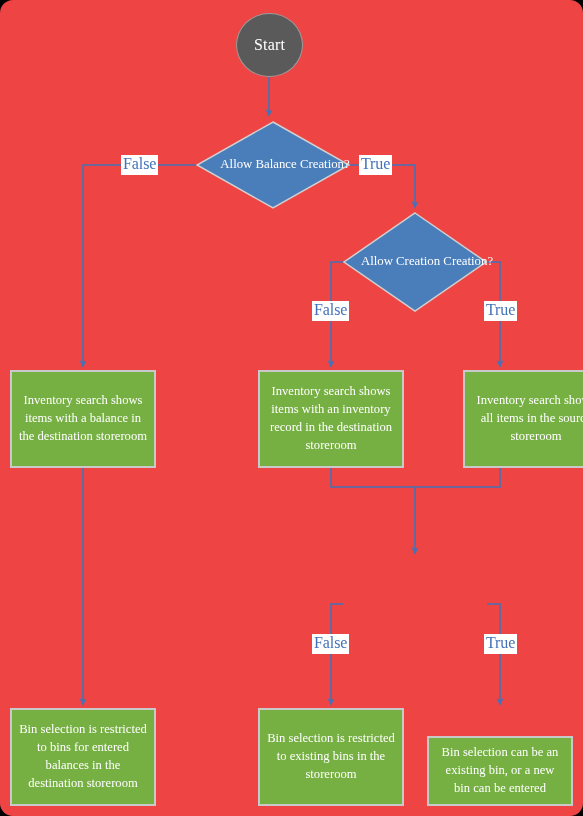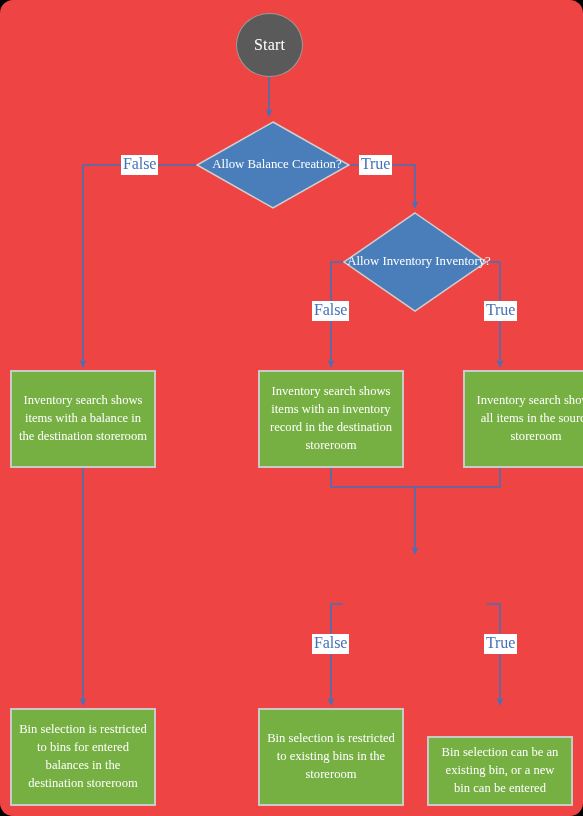--- a/index.html
+++ b/index.html
@@ -50,21 +50,21 @@
   .diamond-wrap {
     position: absolute;
   }
   .diamond-wrap svg {
     position: absolute;
     left: 0;
     top: 0;
   }
   .diamond-label {
     position: absolute;
-    left: 4px;
+    left: 12px;
     top: 0;
     width: 100%;
     height: 100%;
     display: flex;
     align-items: center;
     justify-content: center;
     text-align: center;
     color: #ffffff;
     font-size: 12.8px;
     line-height: 1.38;
@@ -123,21 +123,21 @@
     <svg width="154" height="88" viewBox="0 0 154 88" xmlns="http://www.w3.org/2000/svg">
       <polygon points="77,1 153,44 77,87 1,44" fill="#4a7ebb" stroke="#d0d0d0" stroke-width="1.5"></polygon>
     </svg>
     <div class="diamond-label">Allow Balance Creation?</div>
   </div>
 
   <div class="diamond-wrap" style="left:343px; top:212px; width:144px; height:100px;">
     <svg width="144" height="100" viewBox="0 0 144 100" xmlns="http://www.w3.org/2000/svg">
       <polygon points="72,1 143,50 72,99 1,50" fill="#4a7ebb" stroke="#d0d0d0" stroke-width="1.5"></polygon>
     </svg>
-    <div class="diamond-label">Allow Inventory Inventory?</div>
+    <div class="diamond-label">Allow Creation Creation?</div>
   </div>
 
 
   <div class="node process-node" style="left:258px; top:370px; width:146px; height:98px;">
     <span>Inventory search shows items with an inventory record in the destination storeroom</span>
   </div>
 
   <div class="node process-node" style="left:10px; top:370px; width:146px; height:98px;">
     <span>Inventory search shows items with a balance in the destination storeroom</span>
   </div>

